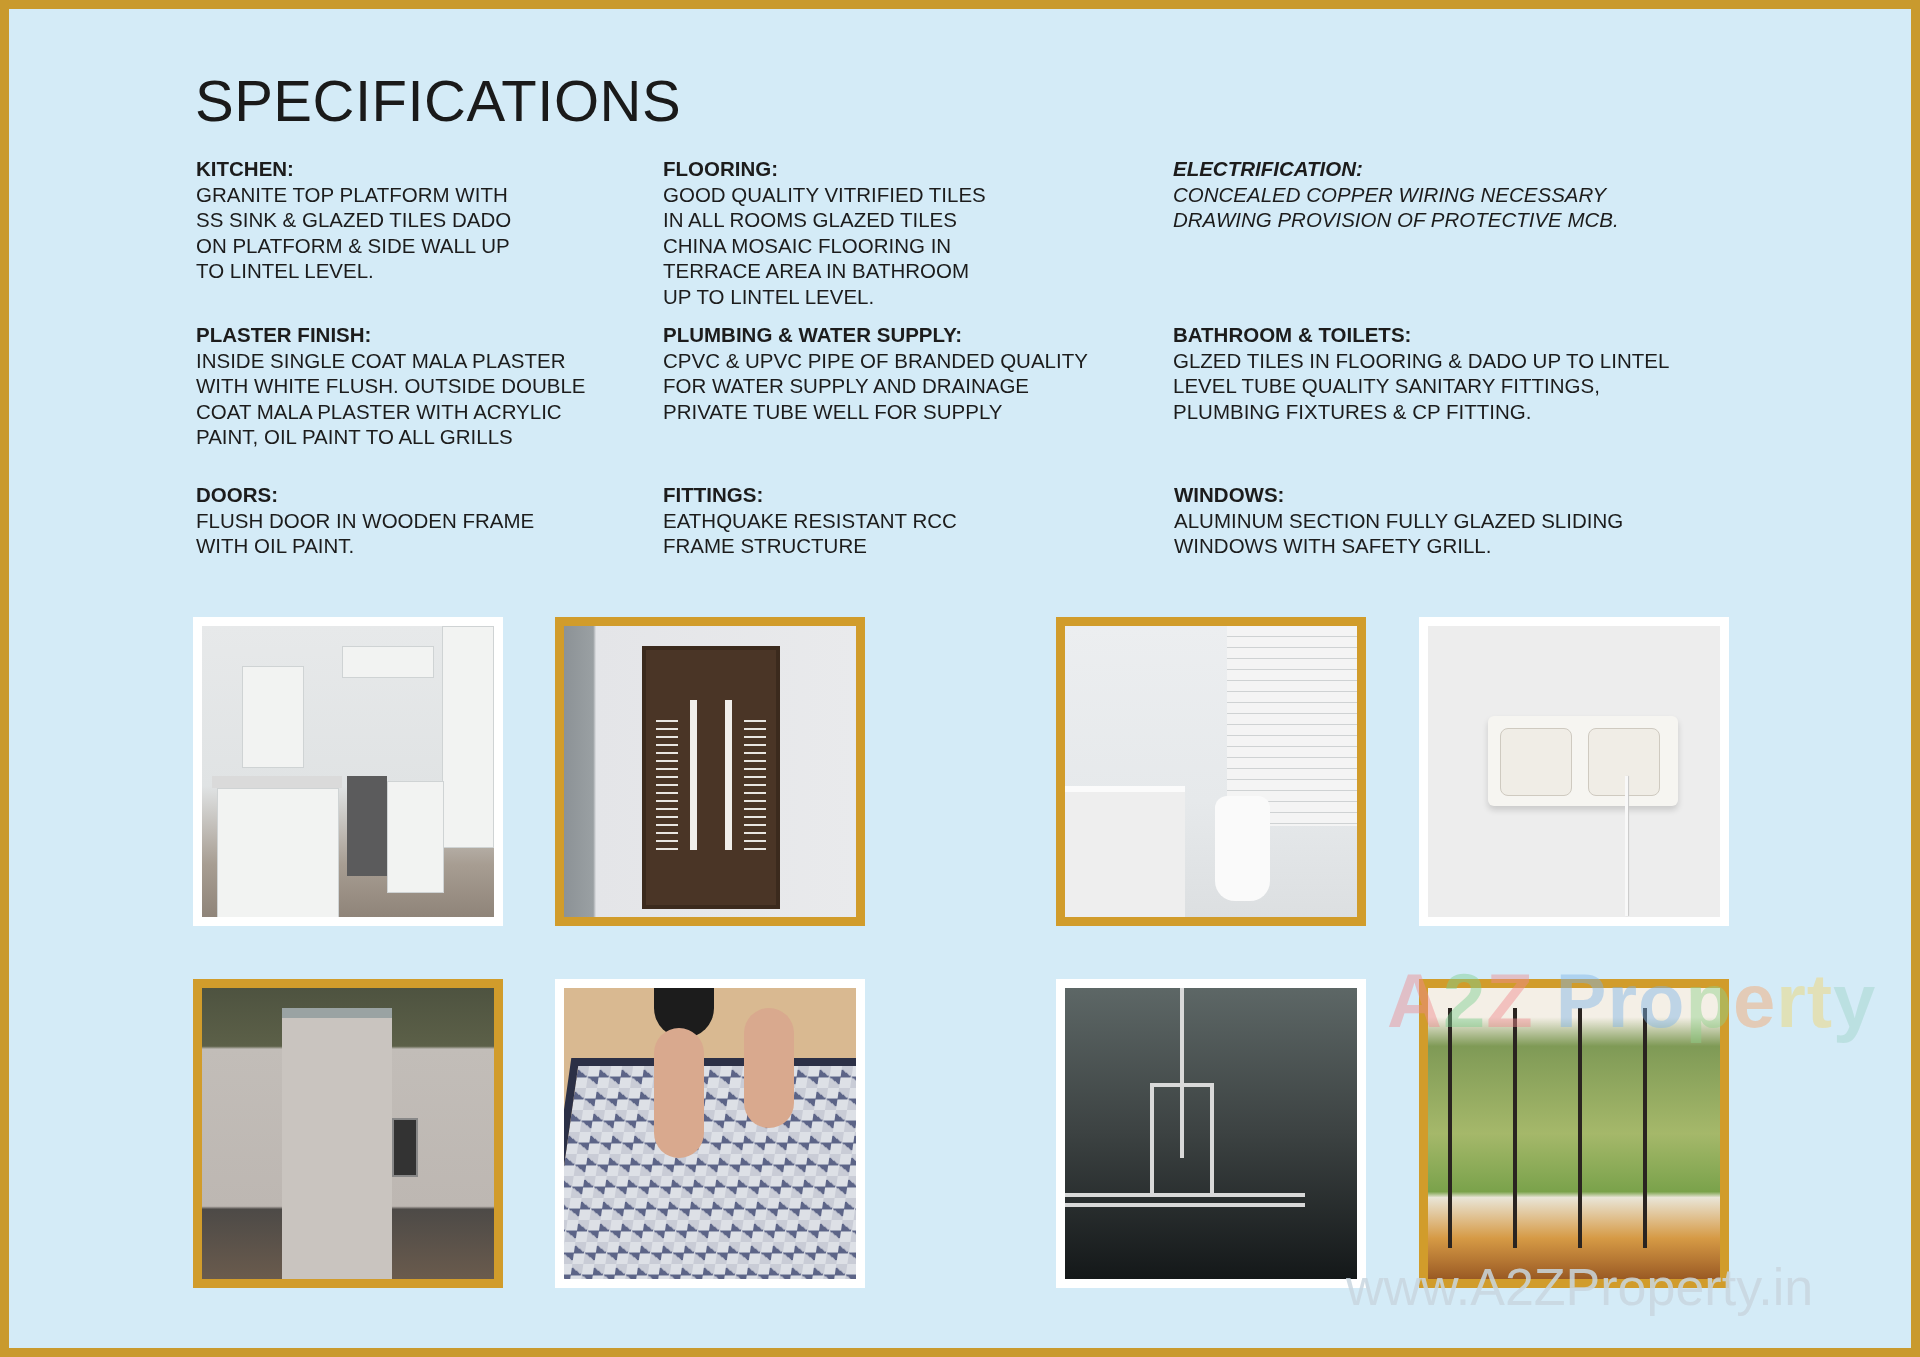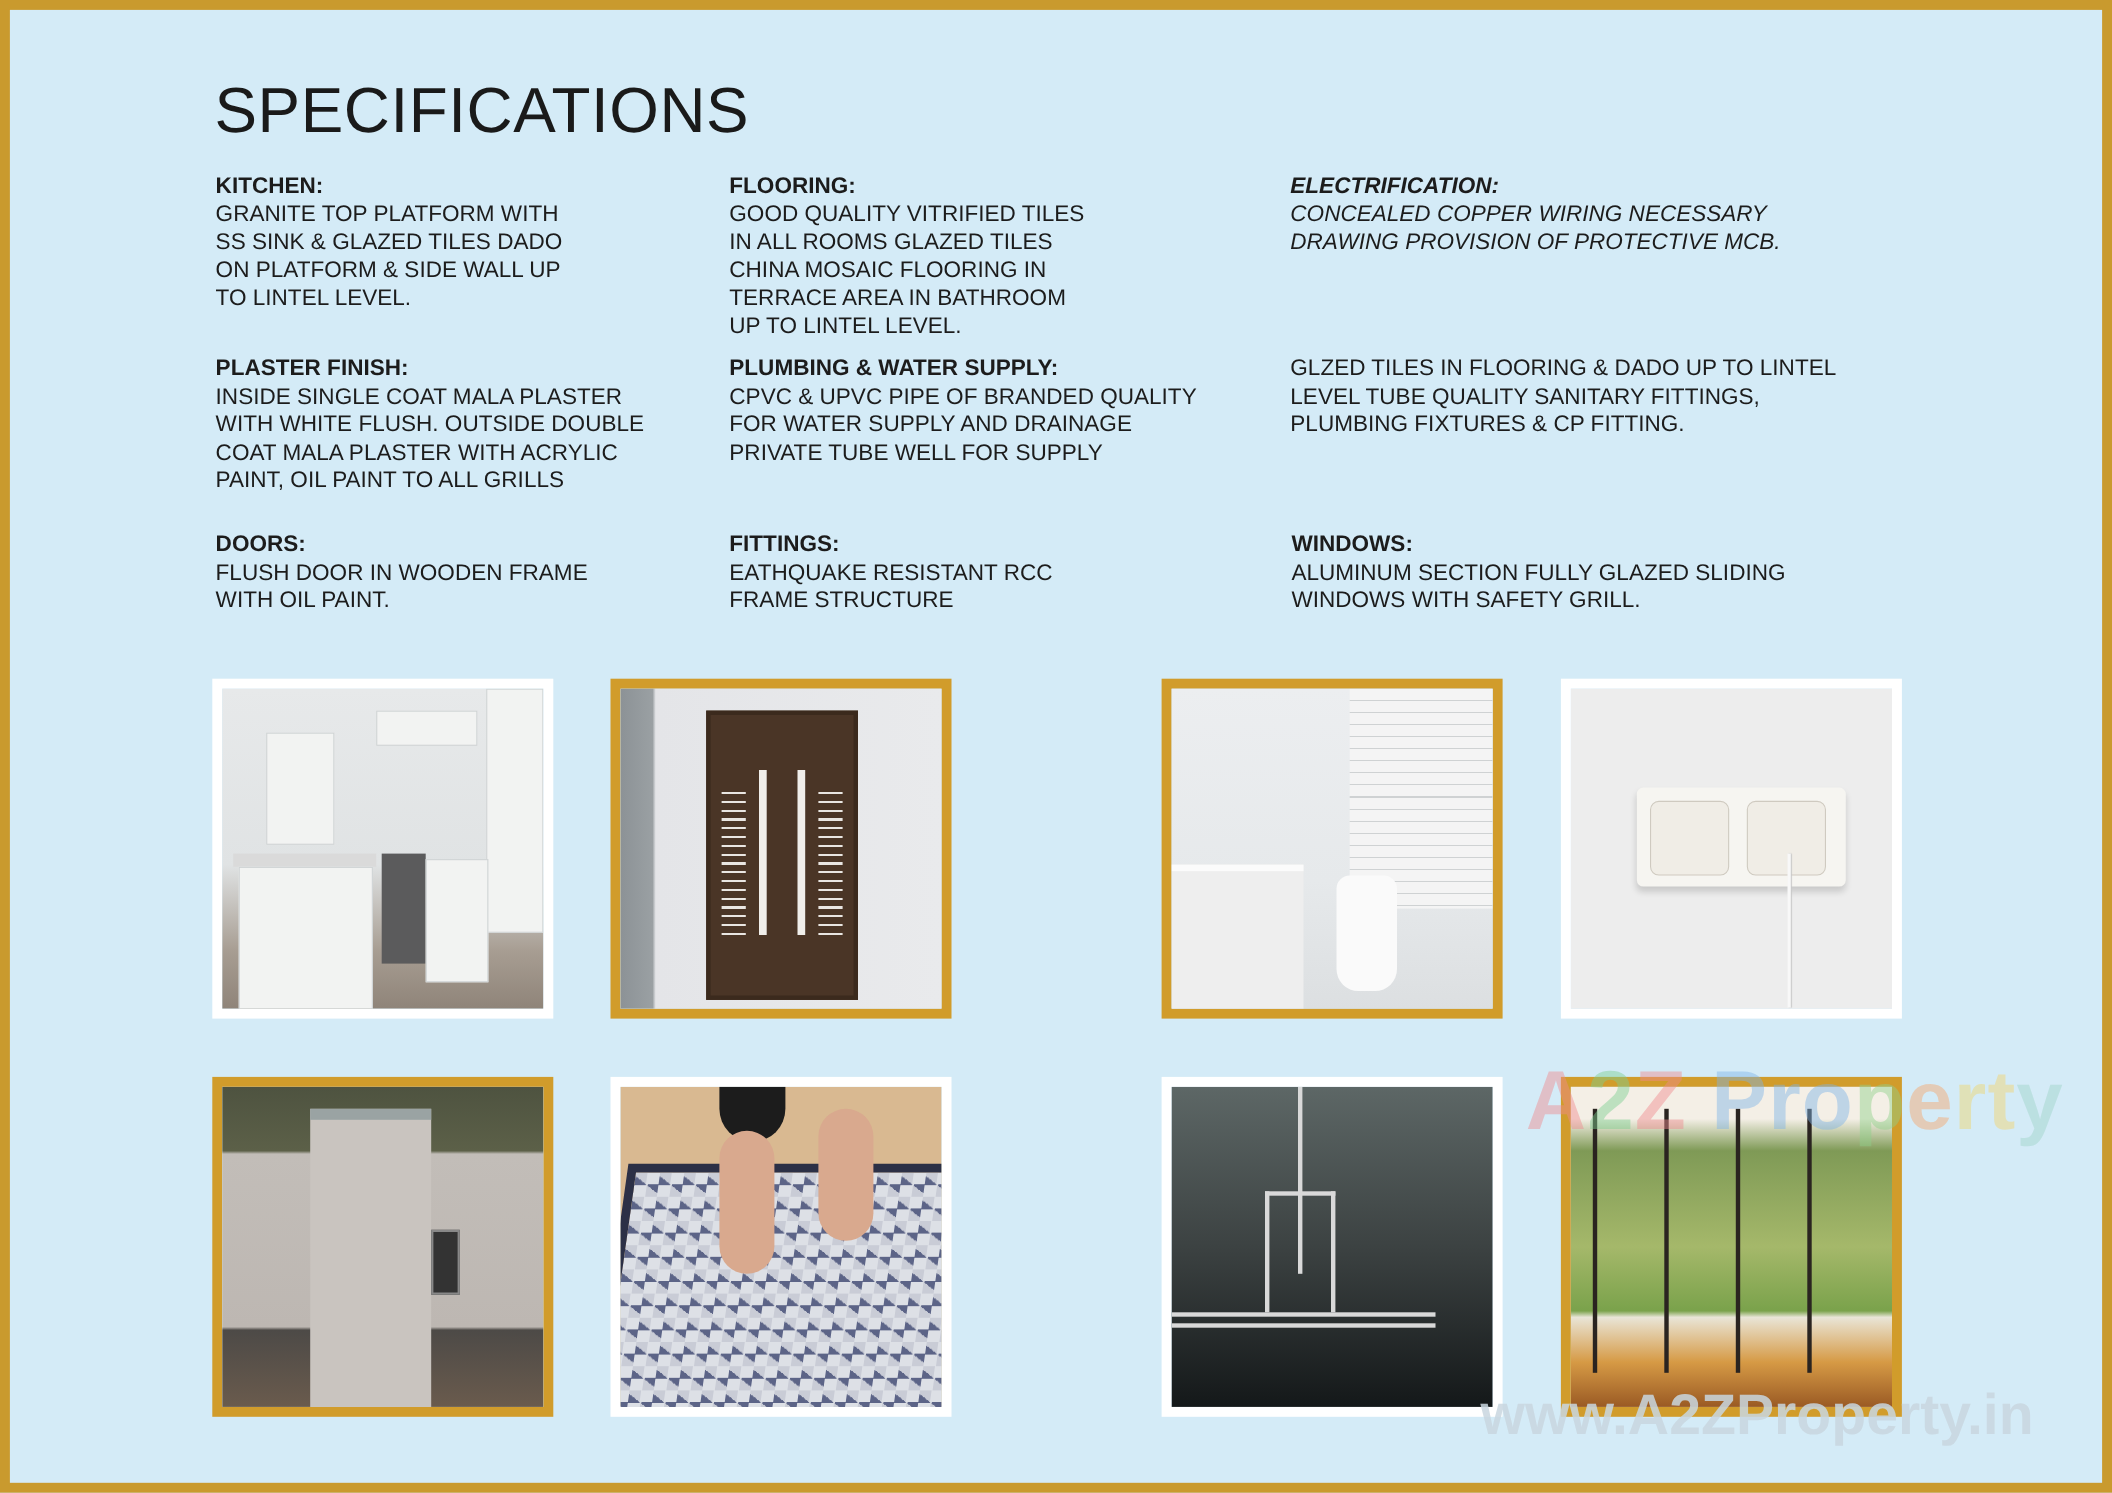--- a/index.html
+++ b/index.html
@@ -69,21 +69,21 @@
   .plumb { background: linear-gradient(180deg,#5d6766 0%,#3c4242 50%,#141819 100%); }
   .plumb .pipe { position:absolute; background:#d9d9d9; }
   
   .windows { background: linear-gradient(180deg,#f4efe6 0%,#f4efe6 10%,#7f9a56 20%,#a5b86a 50%,#7aa24b 70%,#e9e5d7 72%,#d69a45 86%,#9a5a24 100%); }
   .windows .mullion { position:absolute; top:20px; width:4px; height:240px; background:#2a2420; }
 
   .wm {
     position: absolute; font-weight: bold; opacity: 0.45; pointer-events: none;
   }
   .wm-logo { left: 1378px; top: 948px; font-size: 76px; letter-spacing: 1px; }
-  .wm-url  { left: 1337px; top: 1248px; font-size: 52px; color: #c9d7e0; font-weight: bold; opacity: 0.85; }
+  .wm-url  { left: 1337px; top: 1248px; font-size: 52px; color: #c9d7e0; font-weight: normal; opacity: 0.85; }
 </style>
 </head>
 <body>
 
 <div class="page">
 
   <h1 class="title">SPECIFICATIONS</h1>
 
   <div class="spec" style="left:187px;top:147px;">
     <span class="head">KITCHEN:</span>
@@ -113,20 +113,21 @@
     <span class="line">COAT MALA PLASTER WITH ACRYLIC</span>
     <span class="line">PAINT, OIL PAINT TO ALL GRILLS</span>
   </div>
   <div class="spec" style="left:654px;top:313px;">
     <span class="head">PLUMBING &amp; WATER SUPPLY:</span>
     <span class="line">CPVC &amp; UPVC PIPE OF BRANDED QUALITY</span>
     <span class="line">FOR WATER SUPPLY AND DRAINAGE</span>
     <span class="line">PRIVATE TUBE WELL FOR SUPPLY</span>
   </div>
   <div class="spec" style="left:1164px;top:313px;">
+    <span class="head">BATHROOM &amp; TOILETS:</span>
     <span class="line">GLZED TILES IN FLOORING &amp; DADO UP TO LINTEL</span>
     <span class="line">LEVEL TUBE QUALITY SANITARY FITTINGS,</span>
     <span class="line">PLUMBING FIXTURES &amp; CP FITTING.</span>
   </div>
 
   <div class="spec" style="left:187px;top:473px;">
     <span class="head">DOORS:</span>
     <span class="line">FLUSH DOOR IN WOODEN FRAME</span>
     <span class="line">WITH OIL PAINT.</span>
   </div>

